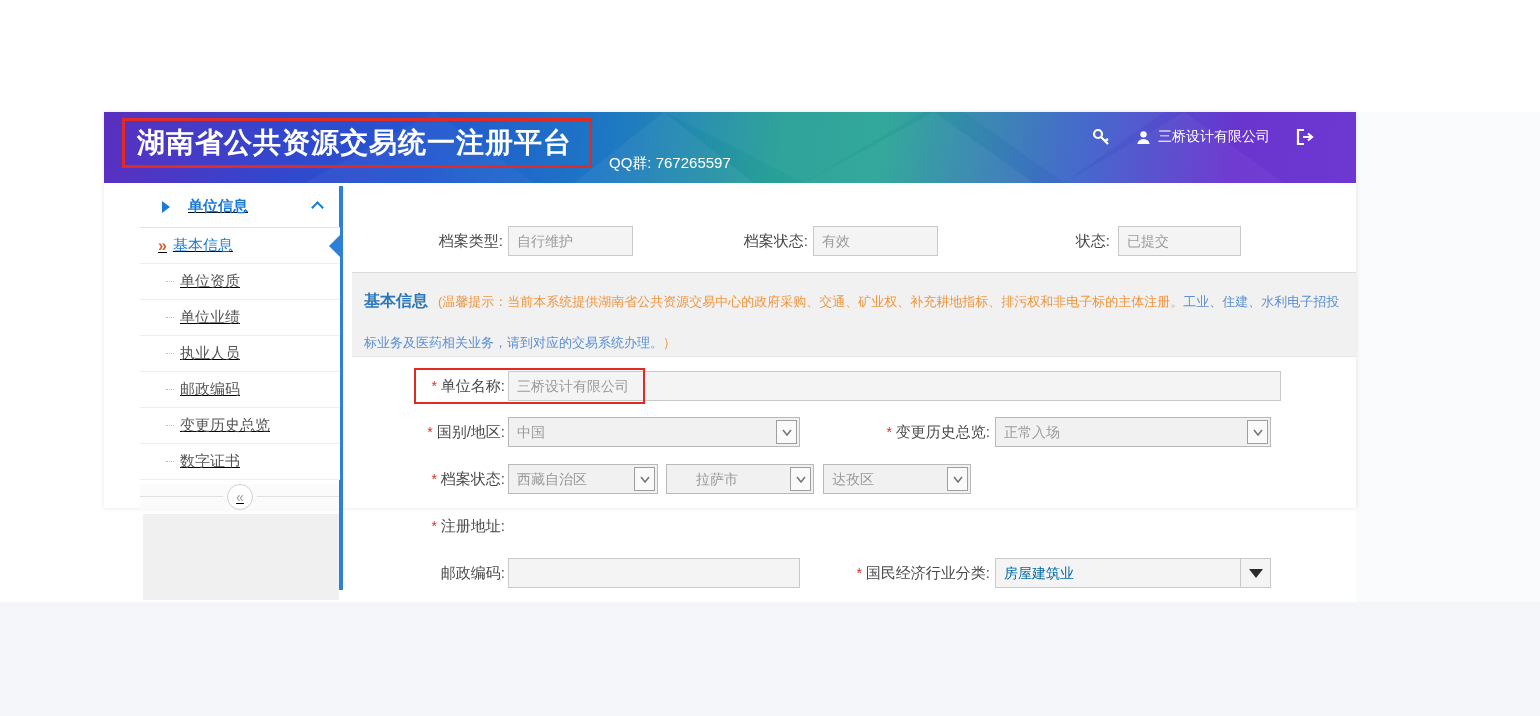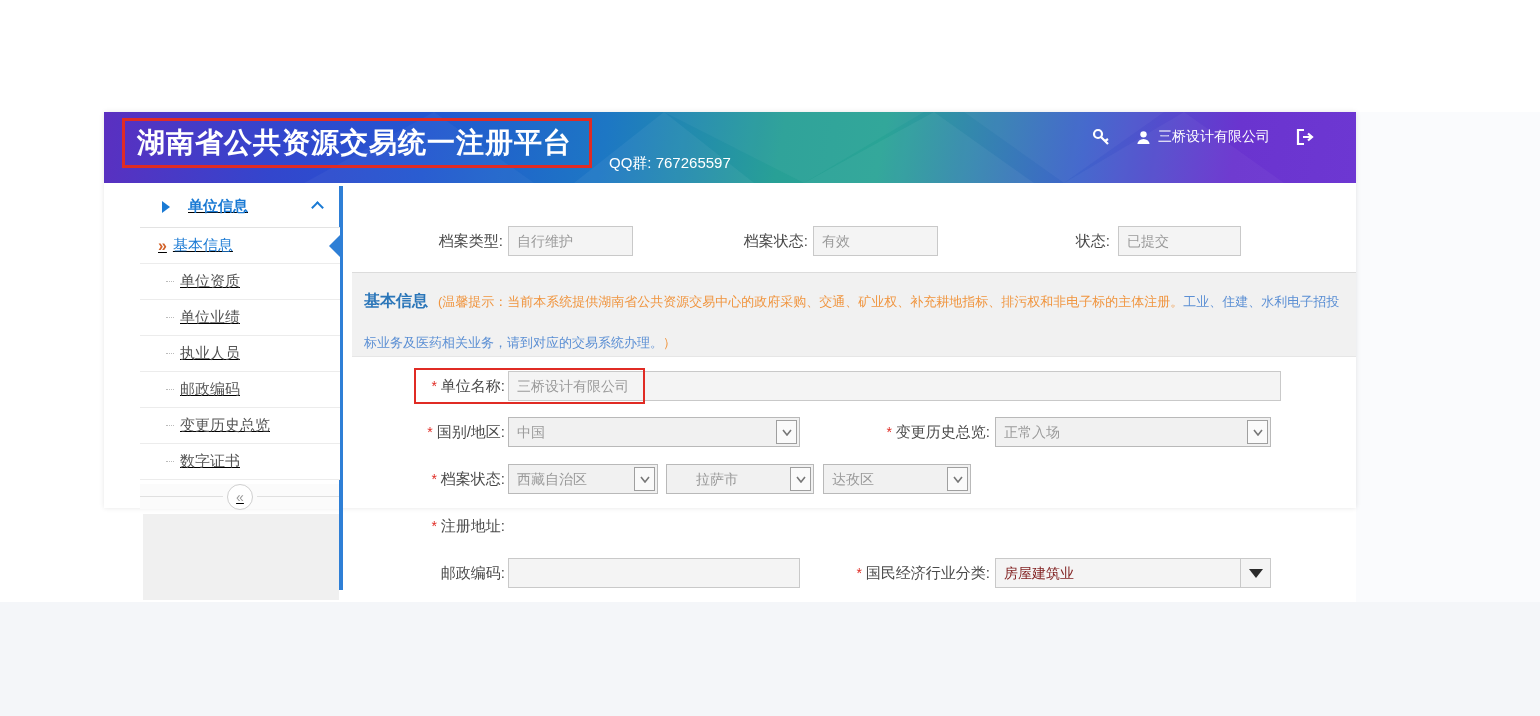--- a/index.html
+++ b/index.html
@@ -40,21 +40,21 @@
   .sb-collapse .circ { width:26px; height:26px; border:1px solid #cfcfcf; border-radius:50%; background:#fff; color:#9a9a9a; font-size:14px; display:flex; align-items:center; justify-content:center; margin:0 4px; cursor:pointer; }
   .sb-footer { position:absolute; left:3px; top:328px; width:196px; height:86px; background:#f0f0f0; }
 
   
   .content { position:absolute; left:248px; top:74px; width:1004px; height:416px; }
   .fld-label { position:absolute; height:30px; line-height:30px; text-align:right; color:#4a4a4a; font-size:15px; white-space:nowrap; }
   .req { color:#e02b24; margin-right:4px; font-size:14px; }
   .ro-input { position:absolute; height:30px; line-height:28px; background:#f4f4f4; border:1px solid #c9c9c9; color:#9a9a9a; font-size:14px; padding:0 8px; overflow:hidden; white-space:nowrap; }
   .sel { position:absolute; height:30px; line-height:28px; background:#f1f1f1; border:1px solid #b9b9b9; color:#9a9a9a; font-size:14px; padding:0 26px 0 8px; cursor:pointer; overflow:hidden; white-space:nowrap; }
   .sel .chevbox { position:absolute; right:2px; top:2px; bottom:2px; width:21px; border:1px solid #9f9f9f; background:#fafafa; display:flex; align-items:center; justify-content:center; }
-  .combo { position:absolute; height:30px; line-height:28px; background:#f4f4f4; border:1px solid #c9c9c9; color:#7f1d1d; font-size:14px; padding:0 40px 0 8px; cursor:pointer; white-space:nowrap; }
+  .combo { position:absolute; height:30px; line-height:28px; background:#f4f4f4; border:1px solid #c9c9c9; color:#0369a1; font-size:14px; padding:0 40px 0 8px; cursor:pointer; white-space:nowrap; }
   .combo .dropbox { position:absolute; right:0; top:0; bottom:0; width:30px; border-left:1px solid #c9c9c9; display:flex; align-items:center; justify-content:center; }
   .combo .blktri { width:0; height:0; border-left:7px solid transparent; border-right:7px solid transparent; border-top:9px solid #2b2b2b; }
 
   .notice { position:absolute; left:0; top:86px; width:1004px; height:85px; background:#f1f1f1; border-top:1px solid #dcdcdc; border-bottom:1px solid #e6e6e6; padding:8px 12px 0 12px; line-height:40px; }
   .notice .sec-title { color:#2b76b9; font-size:16px; font-weight:bold; margin-right:10px; }
   .notice .t-orange { color:#f0953f; font-size:13px; }
   .notice .t-blue { color:#5b8fd4; font-size:13px; }
 
   .redbox-name { position:absolute; left:62px; top:182px; width:231px; height:36px; border:2px solid #e02b24; z-index:5; pointer-events:none; }
 </style>

